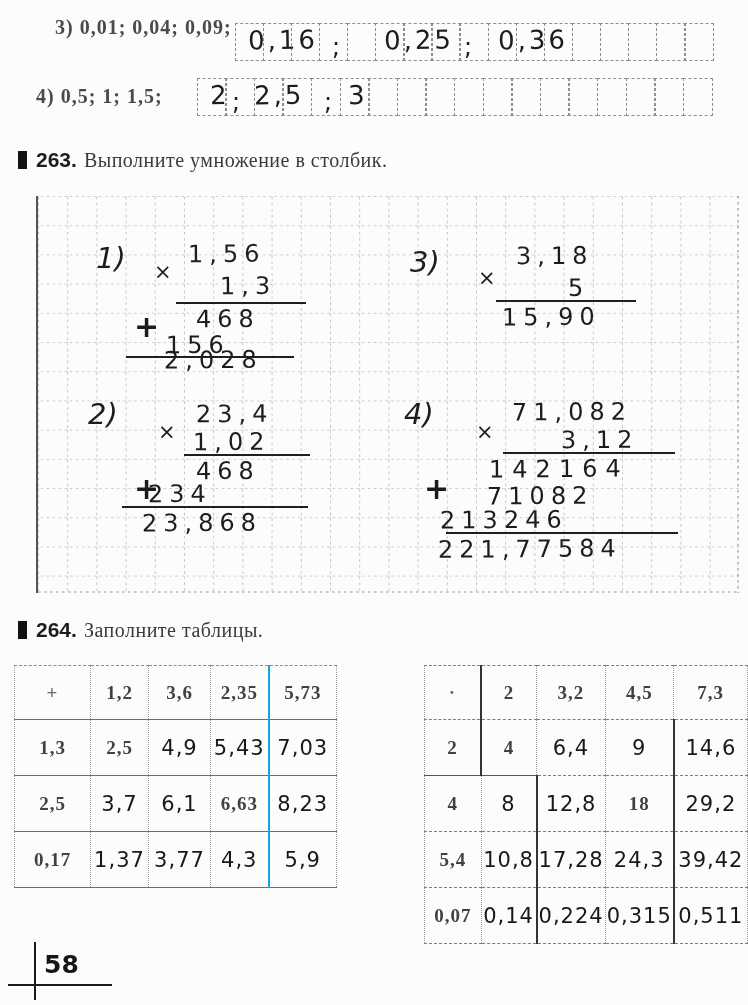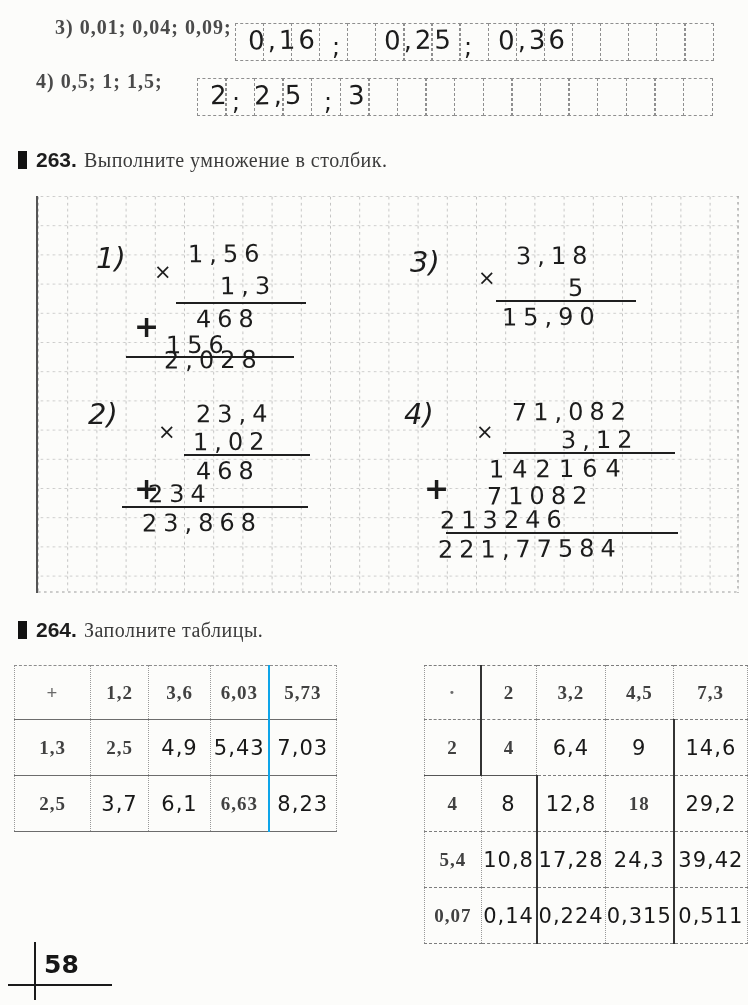--- a/index.html
+++ b/index.html
@@ -67,21 +67,21 @@
       <div class="dcell"></div>
       <div class="dcell"></div>
       <div class="dcell"></div>
     </div>
   <span class="hw ans" style="left:248px;top:25px;">0,16</span>
   <span class="hw sep" style="left:332px;top:33px;">;</span>
   <span class="hw ans" style="left:384px;top:25px;">0,25</span>
   <span class="hw sep" style="left:464px;top:33px;">;</span>
   <span class="hw ans" style="left:498px;top:25px;">0,36</span>
 
-  <div class="ex-label" style="left:36px;top:70px;">4) 0,5; 1; 1,5;</div>
+  <div class="ex-label" style="left:36px;top:85px;">4) 0,5; 1; 1,5;</div>
   <div class="strip s4" style="left:198px;top:78px;">
       <div class="dcell"></div>
       <div class="dcell"></div>
       <div class="dcell"></div>
       <div class="dcell"></div>
       <div class="dcell"></div>
       <div class="dcell"></div>
       <div class="dcell"></div>
       <div class="dcell"></div>
       <div class="dcell"></div>
@@ -176,36 +176,43 @@
         <col style="width:58px">
         <col style="width:62px">
         <col style="width:58px">
         <col style="width:68px">
       </colgroup>
     <tbody>
         <tr style="height:54px">
       <td class="pc" style="color:#6a6a6a">+</td>
       <td class="pc">1,2</td>
       <td class="pc">3,6</td>
-      <td class="pc">6,03</td>
+      <td class="pc">2,35</td>
       <td class="pc strongL">5,73</td>
     </tr>
     <tr style="height:56px">
       <td class="pc">1,3</td>
       <td class="pc">2,5</td>
       <td class="hc">4,9</td>
       <td class="hc">5,43</td>
       <td class="hc strongL">7,03</td>
     </tr>
     <tr style="height:56px">
       <td class="pc">2,5</td>
       <td class="hc">3,7</td>
       <td class="hc">6,1</td>
       <td class="pc">6,63</td>
       <td class="hc strongL">8,23</td>
+    </tr>
+    <tr style="height:56px">
+      <td class="pc">0,17</td>
+      <td class="hc">1,37</td>
+      <td class="hc">3,77</td>
+      <td class="hc">4,3</td>
+      <td class="hc strongL">5,9</td>
     </tr>
   </tbody>
     </table>
 
   <table class="t264 tr264" style="left:424px;top:665px;">
     <colgroup>
         <col style="width:64px">
         <col style="width:56px">
         <col style="width:66px">
         <col style="width:54px">

